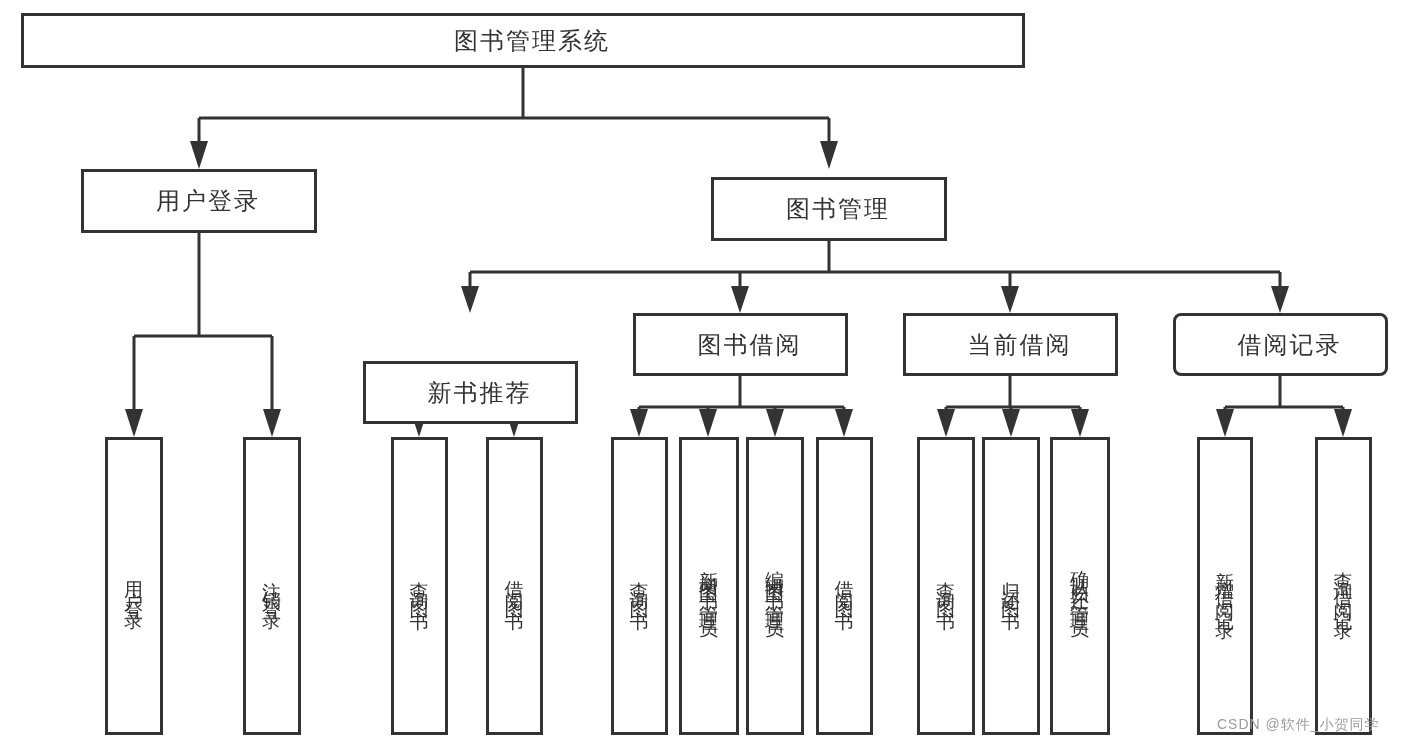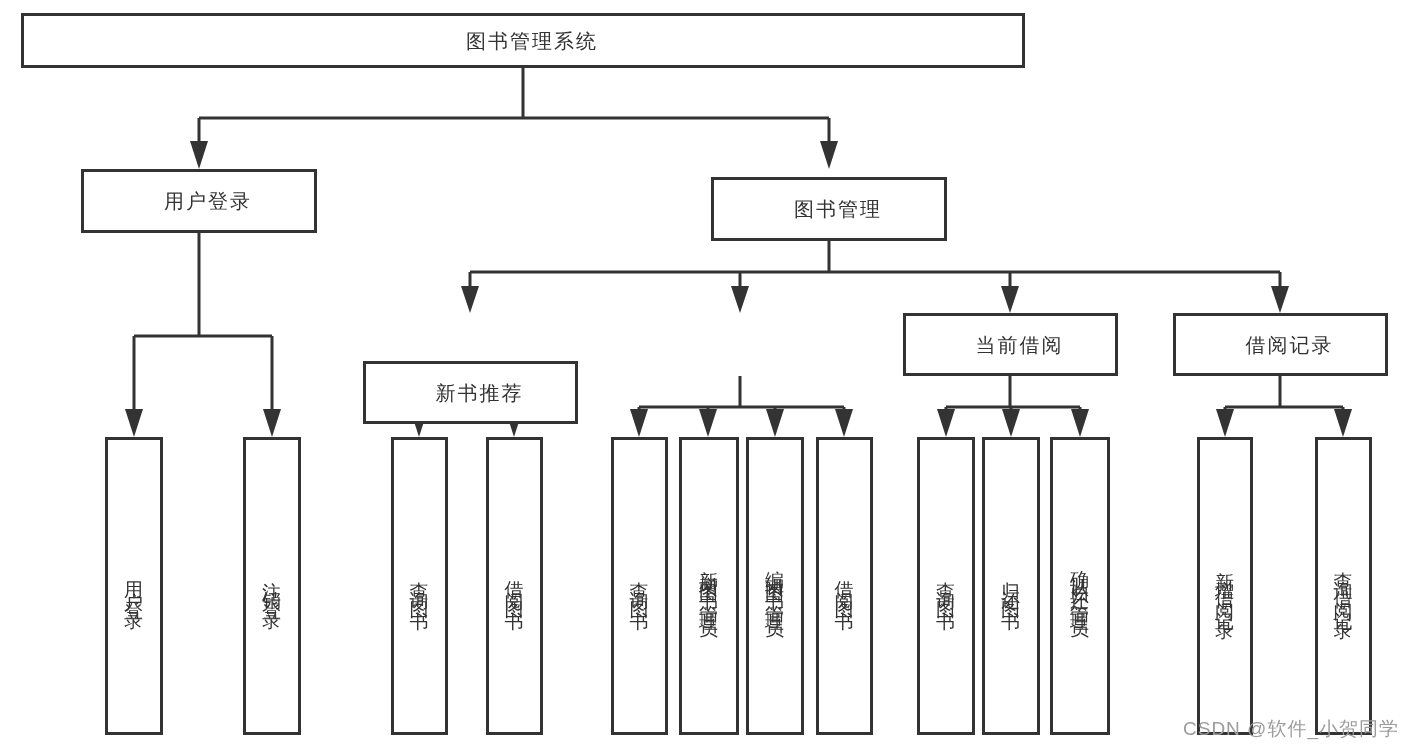--- a/index.html
+++ b/index.html
@@ -22,38 +22,38 @@
     box-sizing: border-box;
     border: 3px solid #333333;
     background: #ffffff;
     color: #333333;
     display: flex;
     align-items: center;
     justify-content: center;
     text-align: center;
   }
   .h-node {
-    font-size: 20px;
+    font-size: 24px;
     letter-spacing: 2px;
     line-height: 1;
     padding-left: 18px;
   }
   .v-node {
     writing-mode: vertical-rl;
     text-orientation: mixed;
     font-size: 19px;
     letter-spacing: 10px;
     line-height: 1;
   }
   .v-node.long { letter-spacing: 7px; }
   #watermark {
     position: absolute;
-    left: 1183px;
+    left: 1217px;
     top: 716px;
-    font-size: 19px;
+    font-size: 14px;
     color: #9b9b9b;
     letter-spacing: 1px;
     white-space: nowrap;
   }
 </style>
 </head>
 <body>
 
 <div id="canvas">
 
@@ -92,22 +92,23 @@
     <polygon points="1216,409 1234,409 1225,437" fill="#333333"></polygon>
     <polygon points="1334,409 1352,409 1343,437" fill="#333333"></polygon>
   </svg>
 
   <div class="node h-node" style="left:21px; top:13px; width:1004px; height:55px;">图书管理系统</div>
 
   <div class="node h-node" style="left:81px; top:169px; width:236px; height:64px;">用户登录</div>
   <div class="node h-node" style="left:711px; top:169px; width:236px; height:64px;margin-top:8px;">图书管理</div>
 
   <div class="node h-node" style="left:363px; top:313px; width:215px; height:63px;margin-top:48px;">新书推荐</div>
+  <div class="node h-node" style="left:633px; top:313px; width:215px; height:63px;">图书借阅</div>
   <div class="node h-node" style="left:903px; top:313px; width:215px; height:63px;text-align:right;">当前借阅</div>
-  <div class="node h-node" style="left:1173px; top:313px; width:215px; height:63px;">借阅记录</div>
+  <div class="node h-node" style="left:1173px; top:313px; width:215px; height:63px;border-radius:8px;">借阅记录</div>
 
   <div class="node v-node" style="left:105px; top:437px; width:58px; height:298px;">用户登录</div>
   <div class="node v-node" style="left:243px; top:437px; width:58px; height:298px;">注销登录</div>
 
   <div class="node v-node" style="left:391px; top:437px; width:57px; height:298px;">查询图书</div>
   <div class="node v-node" style="left:486px; top:437px; width:57px; height:298px;">借阅图书</div>
 
   <div class="node v-node" style="left:611px; top:437px; width:57px; height:298px;">查询图书</div>
   <div class="node v-node long" style="left:679px; top:437px; width:60px; height:298px;">新增图书（管理员）</div>
   <div class="node v-node long" style="left:746px; top:437px; width:58px; height:298px;">编辑图书（管理员）</div>

